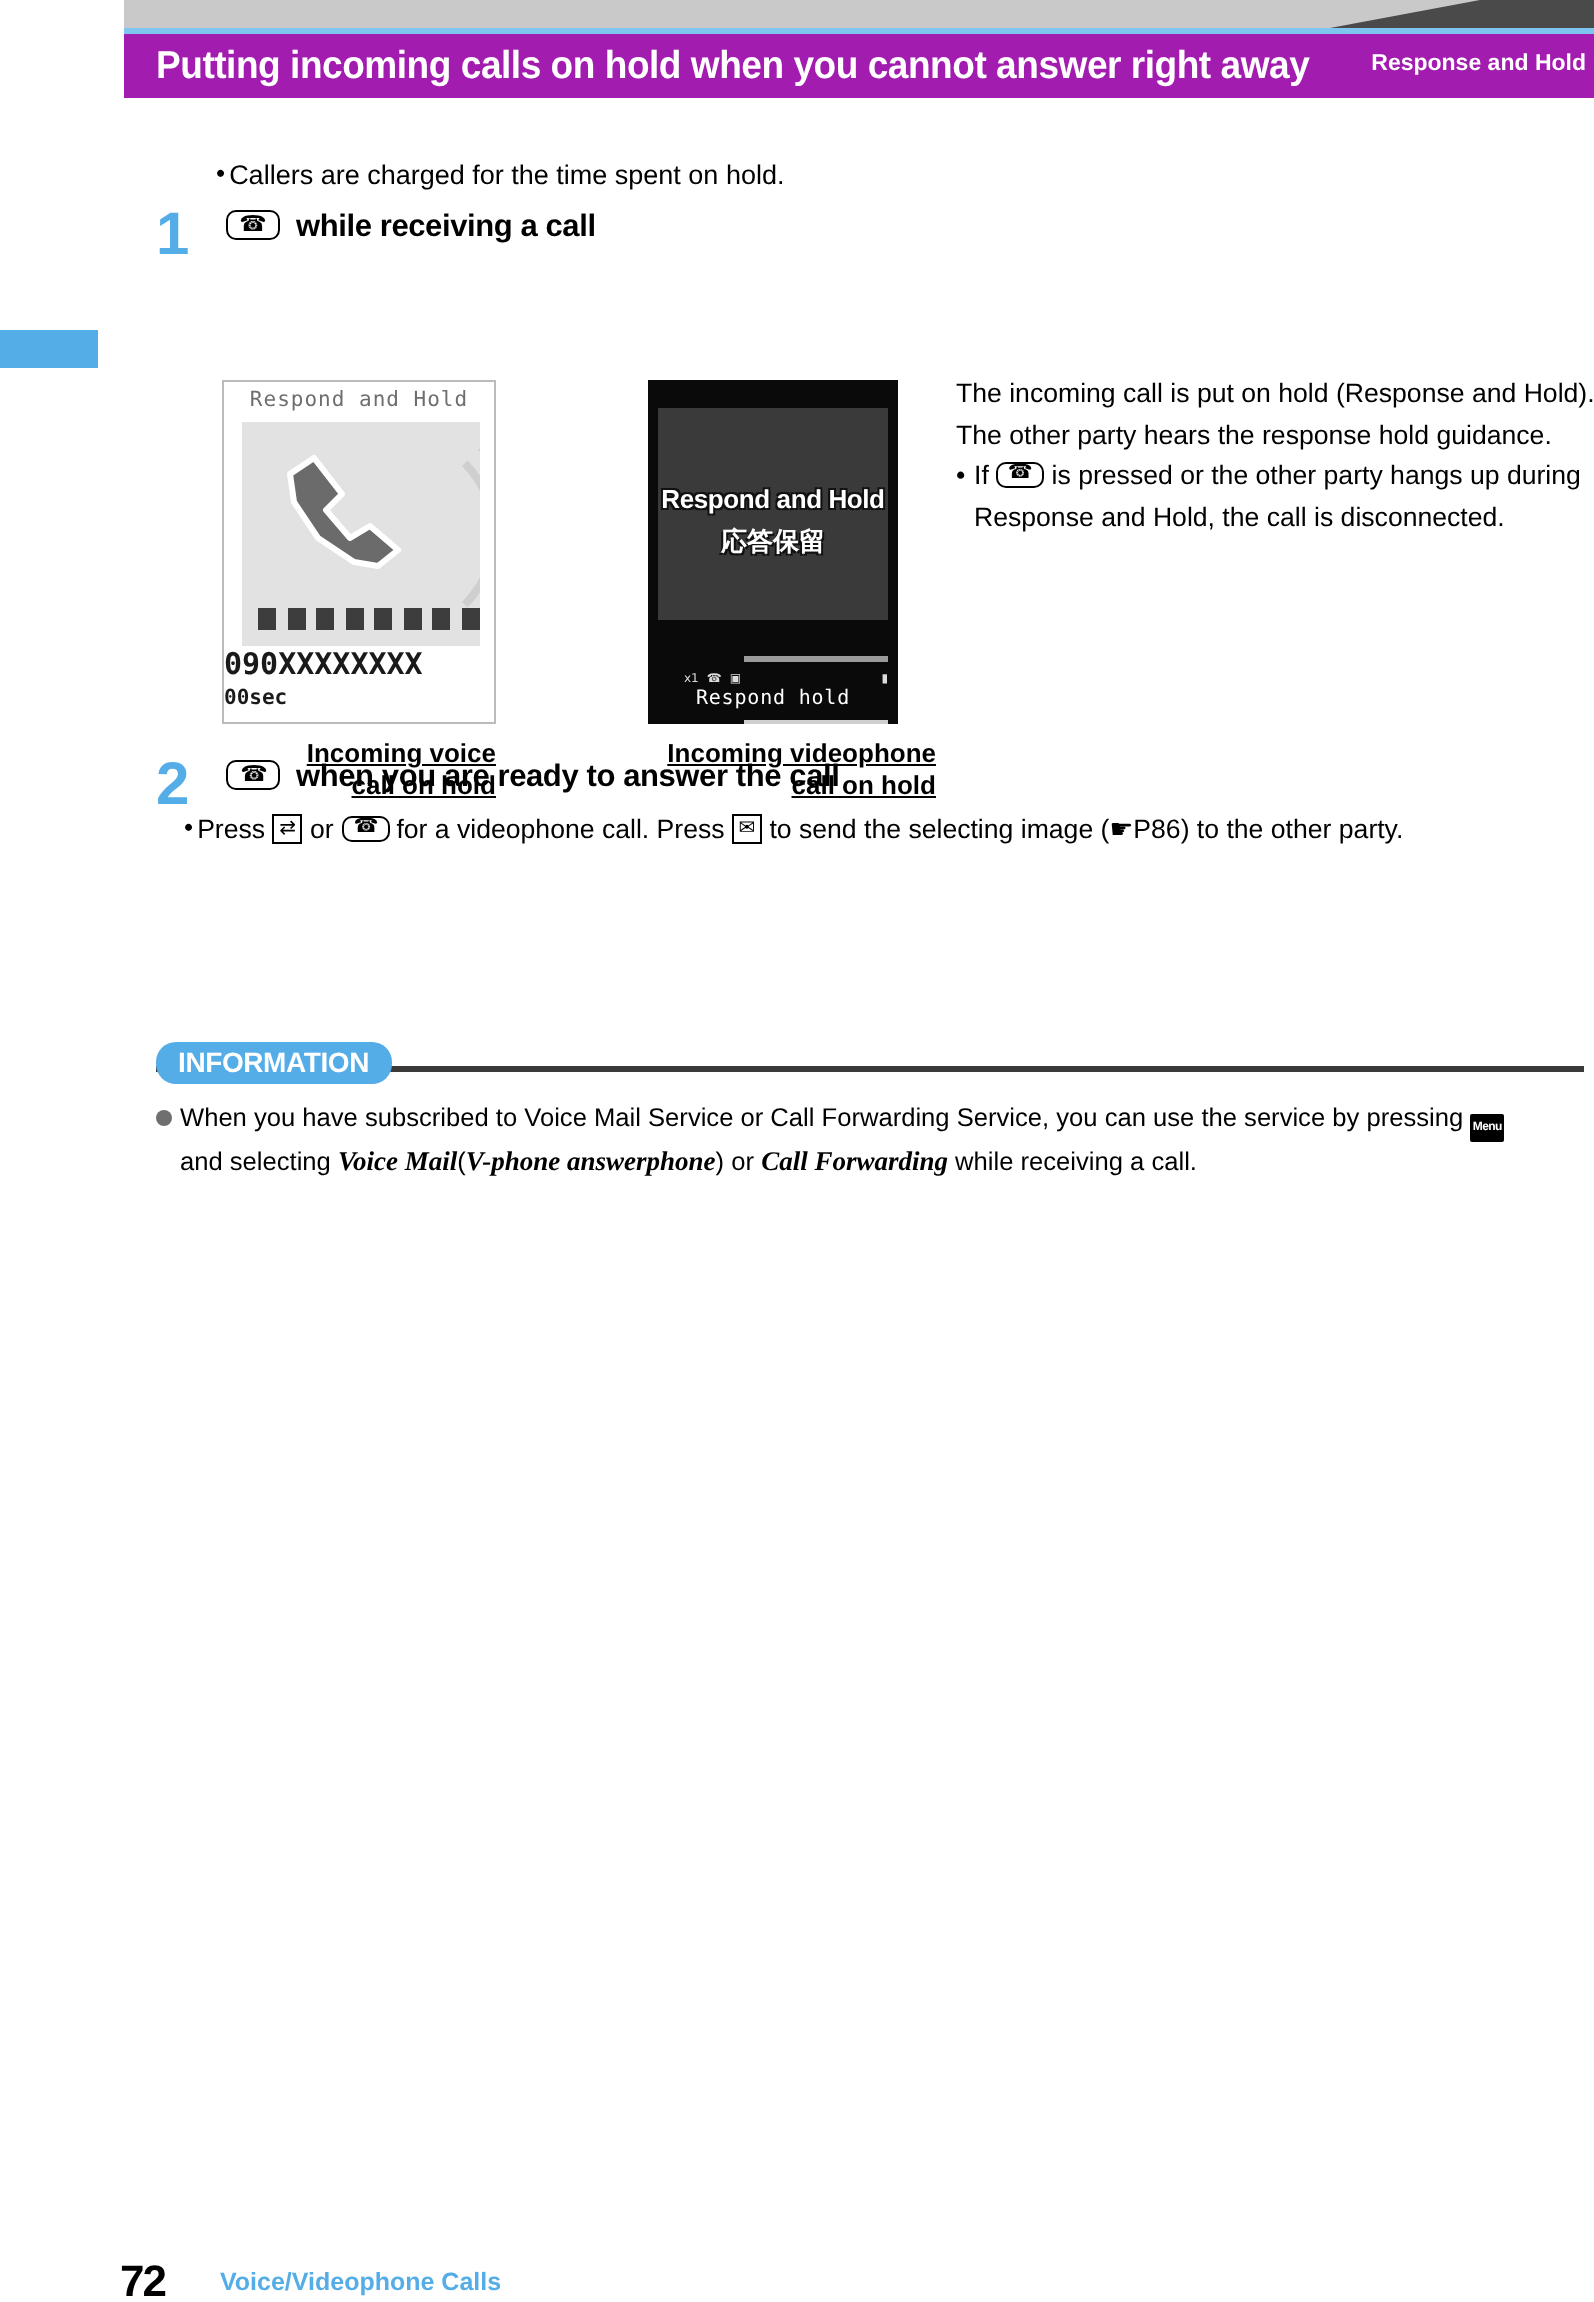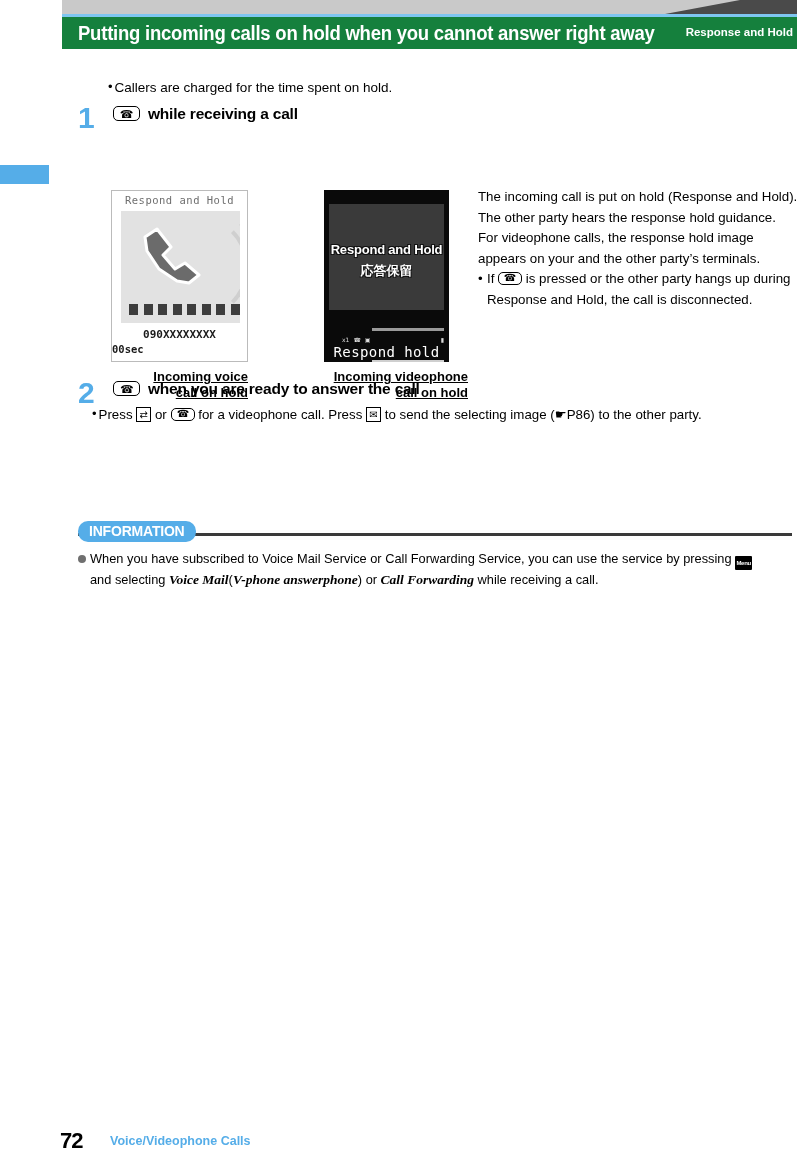--- a/index.html
+++ b/index.html
@@ -30,21 +30,21 @@
     background: #ffffff;
   }
 
   
   #titlebar {
     position: absolute;
     left: 62px;
     top: 17px;
     width: 735px;
     height: 32px;
-    background: #15803d;
+    background: #a21caf;
     display: flex;
     align-items: center;
   }
   #page-title {
     color: #ffffff;
     font-size: 19.5px;
     font-weight: bold;
     letter-spacing: -0.25px;
     margin-left: 16px;
     white-space: nowrap;
@@ -217,23 +217,23 @@
     gap: 5.5px;
   }
   #shot-voice .vs-blocks i {
     display: block;
     width: 9px; height: 11px;
     background: #3d3d3d;
   }
   #shot-voice .vs-num {
     position: absolute;
     left: 0; bottom: 20px; width: 100%;
-    text-align: center;
+    text-align: left;
     font-family: "DejaVu Sans Mono", monospace;
-    font-size: 11px;
+    font-size: 15px;
     font-weight: bold;
     color: #1a1a1a;
   }
   #shot-voice .vs-sec {
     position: absolute;
     left: 0; bottom: 6px; width: 100%;
     text-align: left;
     font-family: "DejaVu Sans Mono", monospace;
     font-size: 10.5px;
     font-weight: bold;
@@ -290,21 +290,21 @@
     font-size: 6px;
     color: #dcdcdc;
   }
   #shot-video .vp-icons .sp { flex: 1; }
   #shot-video .vp-soft {
     position: absolute;
     left: 0; top: 154px; width: 100%;
     text-align: center;
     color: #ffffff;
     font-family: "DejaVu Sans Mono", monospace;
-    font-size: 14px;
+    font-size: 10px;
     letter-spacing: 0.4px;
   }
   #shot-video .vp-bottombar {
     position: absolute;
     left: 48px; bottom: 0px;
     width: 72px; height: 2px;
     background: #cfcfcf;
   }
 
   .shot-caption {
@@ -472,21 +472,20 @@
     <div class="vp-soft">Respond hold</div>
     <div class="vp-bottombar"></div>
   </div>
   <div class="shot-caption" style="left:306px; top:320px; width:162px;">
     <span>Incoming videophone</span><br>
     <span>call on hold</span>
   </div>
 
   <div id="right-text">
     <span>The incoming call is put on hold (Response and Hold). The other party hears the response hold guidance.</span><br>
-    <span>For videophone calls, the response hold image appears on your and the other party’s terminals.</span>
     <span class="rt-bullet">
       <span class="b">•</span>
       <span>If</span>
       <span>
         <span class="keyicon small"><span class="hs">☎</span></span>
       </span>
       <span>is pressed or the other party hangs up during Response and Hold, the call is disconnected.</span>
     </span>
   </div>
 

